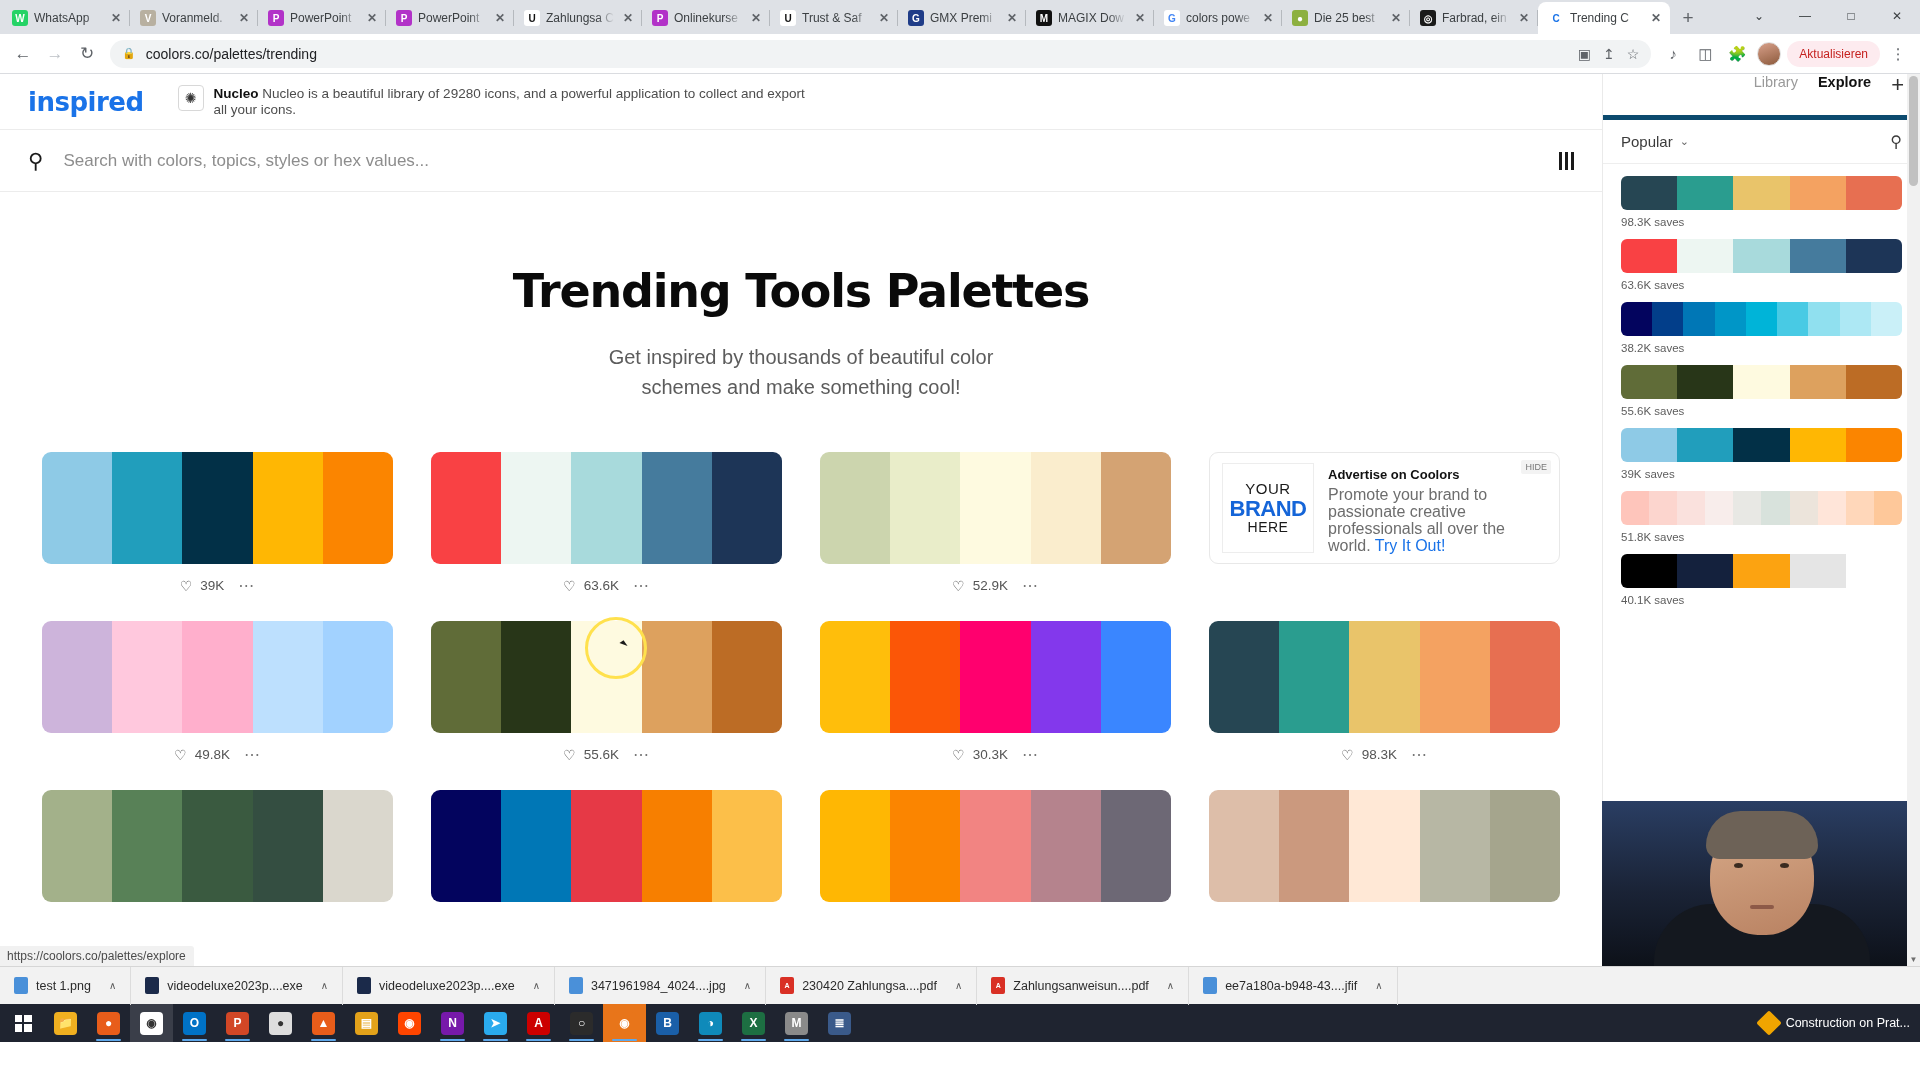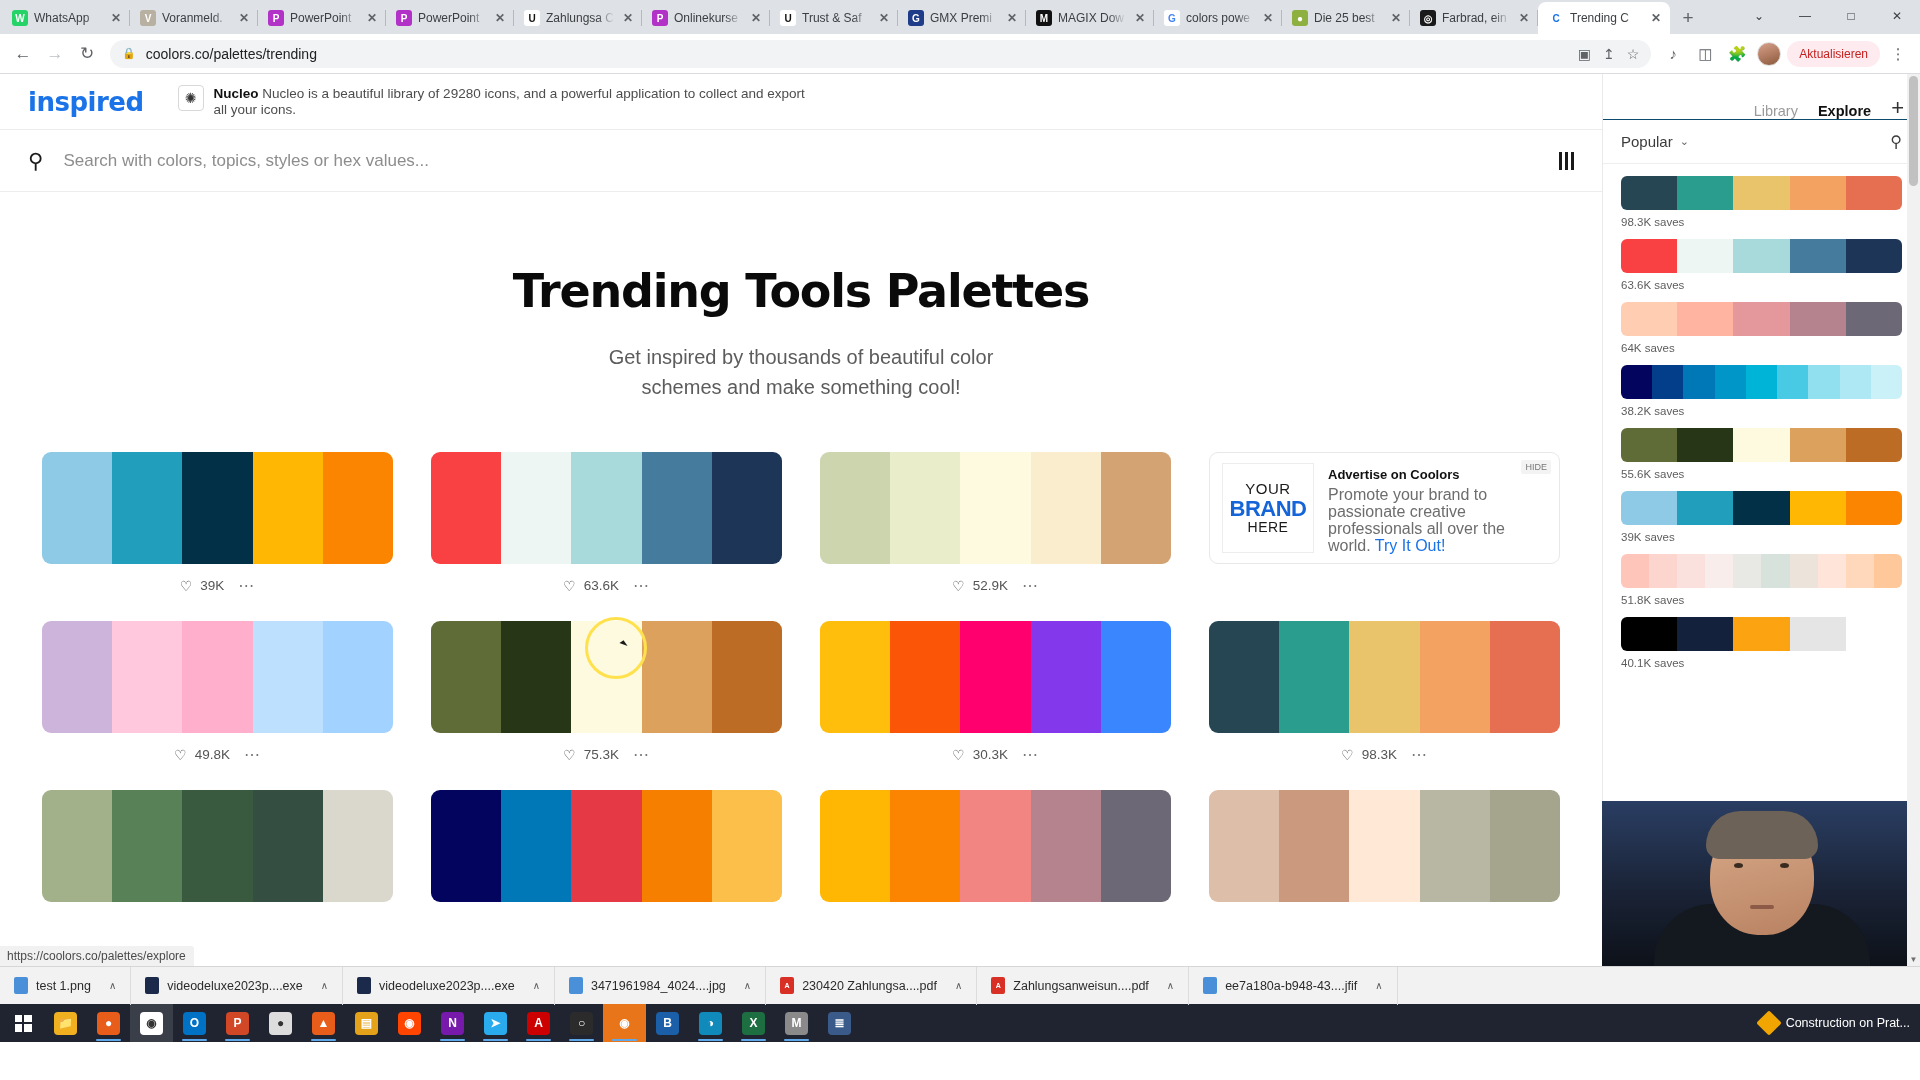--- a/index.html
+++ b/index.html
@@ -320,25 +320,25 @@
     width: 318px;
     border-left: 1px solid #eaeaea;
     display: flex;
     flex-direction: column;
     background: #fff;
     position: relative;
   }
   .sp-tabs {
     height: 46px;
     display: flex;
-    align-items: flex-end;
+    align-items: flex-start;
     justify-content: flex-end;
     gap: 20px;
     padding: 0 16px;
-    border-bottom: 1px solid #0c4a6e;
+    border-bottom: 5px solid #0c4a6e;
   }
   .sp-tabs a { font-size: 14.5px; color: #9a9a9a; text-decoration: none; cursor: pointer; }
   .sp-tabs a.on { color: #111; font-weight: 700; }
   .sp-plus { font-size: 22px; color: #333; cursor: pointer; line-height: 1; }
   .sp-filter {
     height: 44px;
     display: flex; align-items: center;
     padding: 0 18px;
     border-bottom: 1px solid #eee;
   }
@@ -690,21 +690,21 @@
             <div class="card">
               <div class="swatches">
                 <div style="background: rgb(96, 108, 56);"></div>
                 <div style="background: rgb(40, 54, 24);"></div>
                 <div style="background: rgb(254, 250, 224);"></div>
                 <div style="background: rgb(221, 161, 94);"></div>
                 <div style="background: rgb(188, 108, 37);"></div>
               </div>
               <div class="card-meta">
                 <span class="heart">♡</span>
-                <span>75.3K</span>
+                <span>55.6K</span>
                 <span class="dots">⋯</span>
               </div>
             </div>
             <div class="card">
               <div class="swatches">
                 <div style="background: rgb(255, 190, 11);"></div>
                 <div style="background: rgb(251, 86, 7);"></div>
                 <div style="background: rgb(255, 0, 110);"></div>
                 <div style="background: rgb(131, 56, 236);"></div>
                 <div style="background: rgb(58, 134, 255);"></div>
@@ -795,30 +795,20 @@
           </div>
           <div class="sp-item">
             <div class="sp-sw">
               <div style="background: rgb(249, 65, 68);"></div>
               <div style="background: rgb(237, 246, 242);"></div>
               <div style="background: rgb(168, 218, 220);"></div>
               <div style="background: rgb(69, 123, 157);"></div>
               <div style="background: rgb(29, 53, 87);"></div>
             </div>
             <div class="sp-saves">63.6K saves</div>
-          </div>
-          <div class="sp-item">
-            <div class="sp-sw">
-              <div style="background: rgb(255, 205, 178);"></div>
-              <div style="background: rgb(255, 180, 162);"></div>
-              <div style="background: rgb(229, 152, 155);"></div>
-              <div style="background: rgb(181, 131, 141);"></div>
-              <div style="background: rgb(109, 104, 117);"></div>
-            </div>
-            <div class="sp-saves">64K saves</div>
           </div>
           <div class="sp-item">
             <div class="sp-sw">
               <div style="background: rgb(3, 4, 94);"></div>
               <div style="background: rgb(2, 62, 138);"></div>
               <div style="background: rgb(0, 119, 182);"></div>
               <div style="background: rgb(0, 150, 199);"></div>
               <div style="background: rgb(0, 180, 216);"></div>
               <div style="background: rgb(72, 202, 228);"></div>
               <div style="background: rgb(144, 224, 239);"></div>

